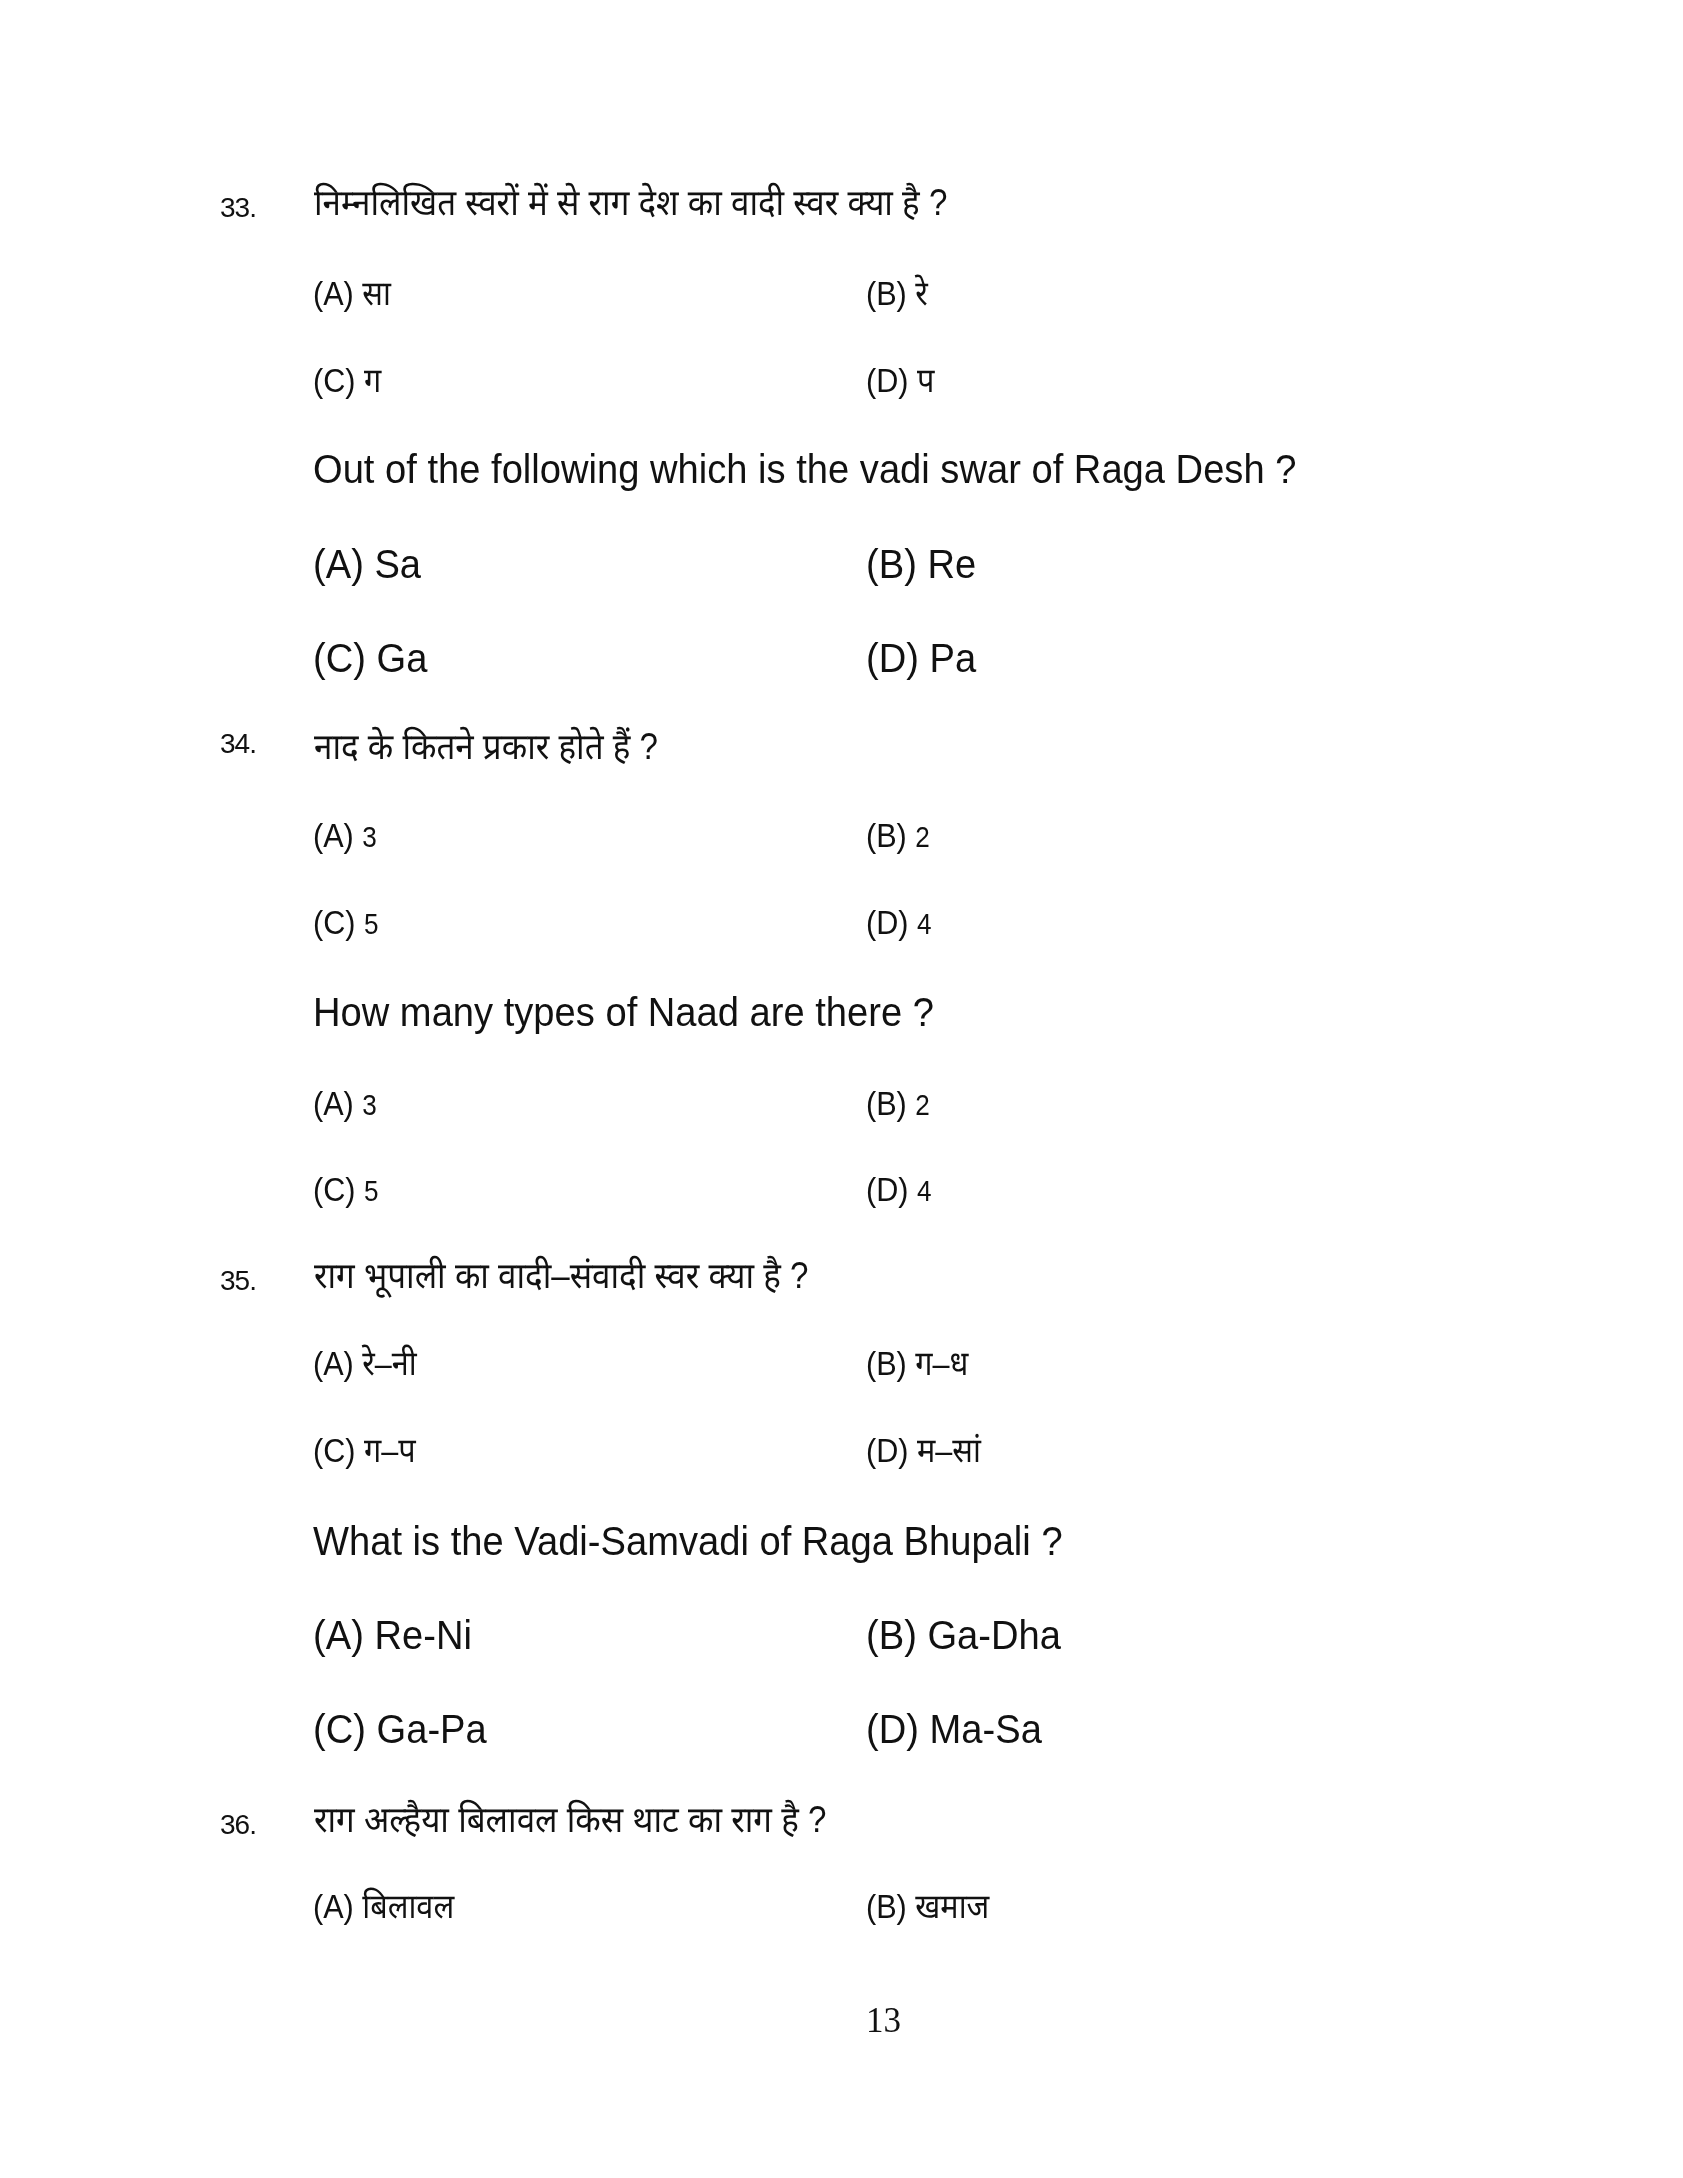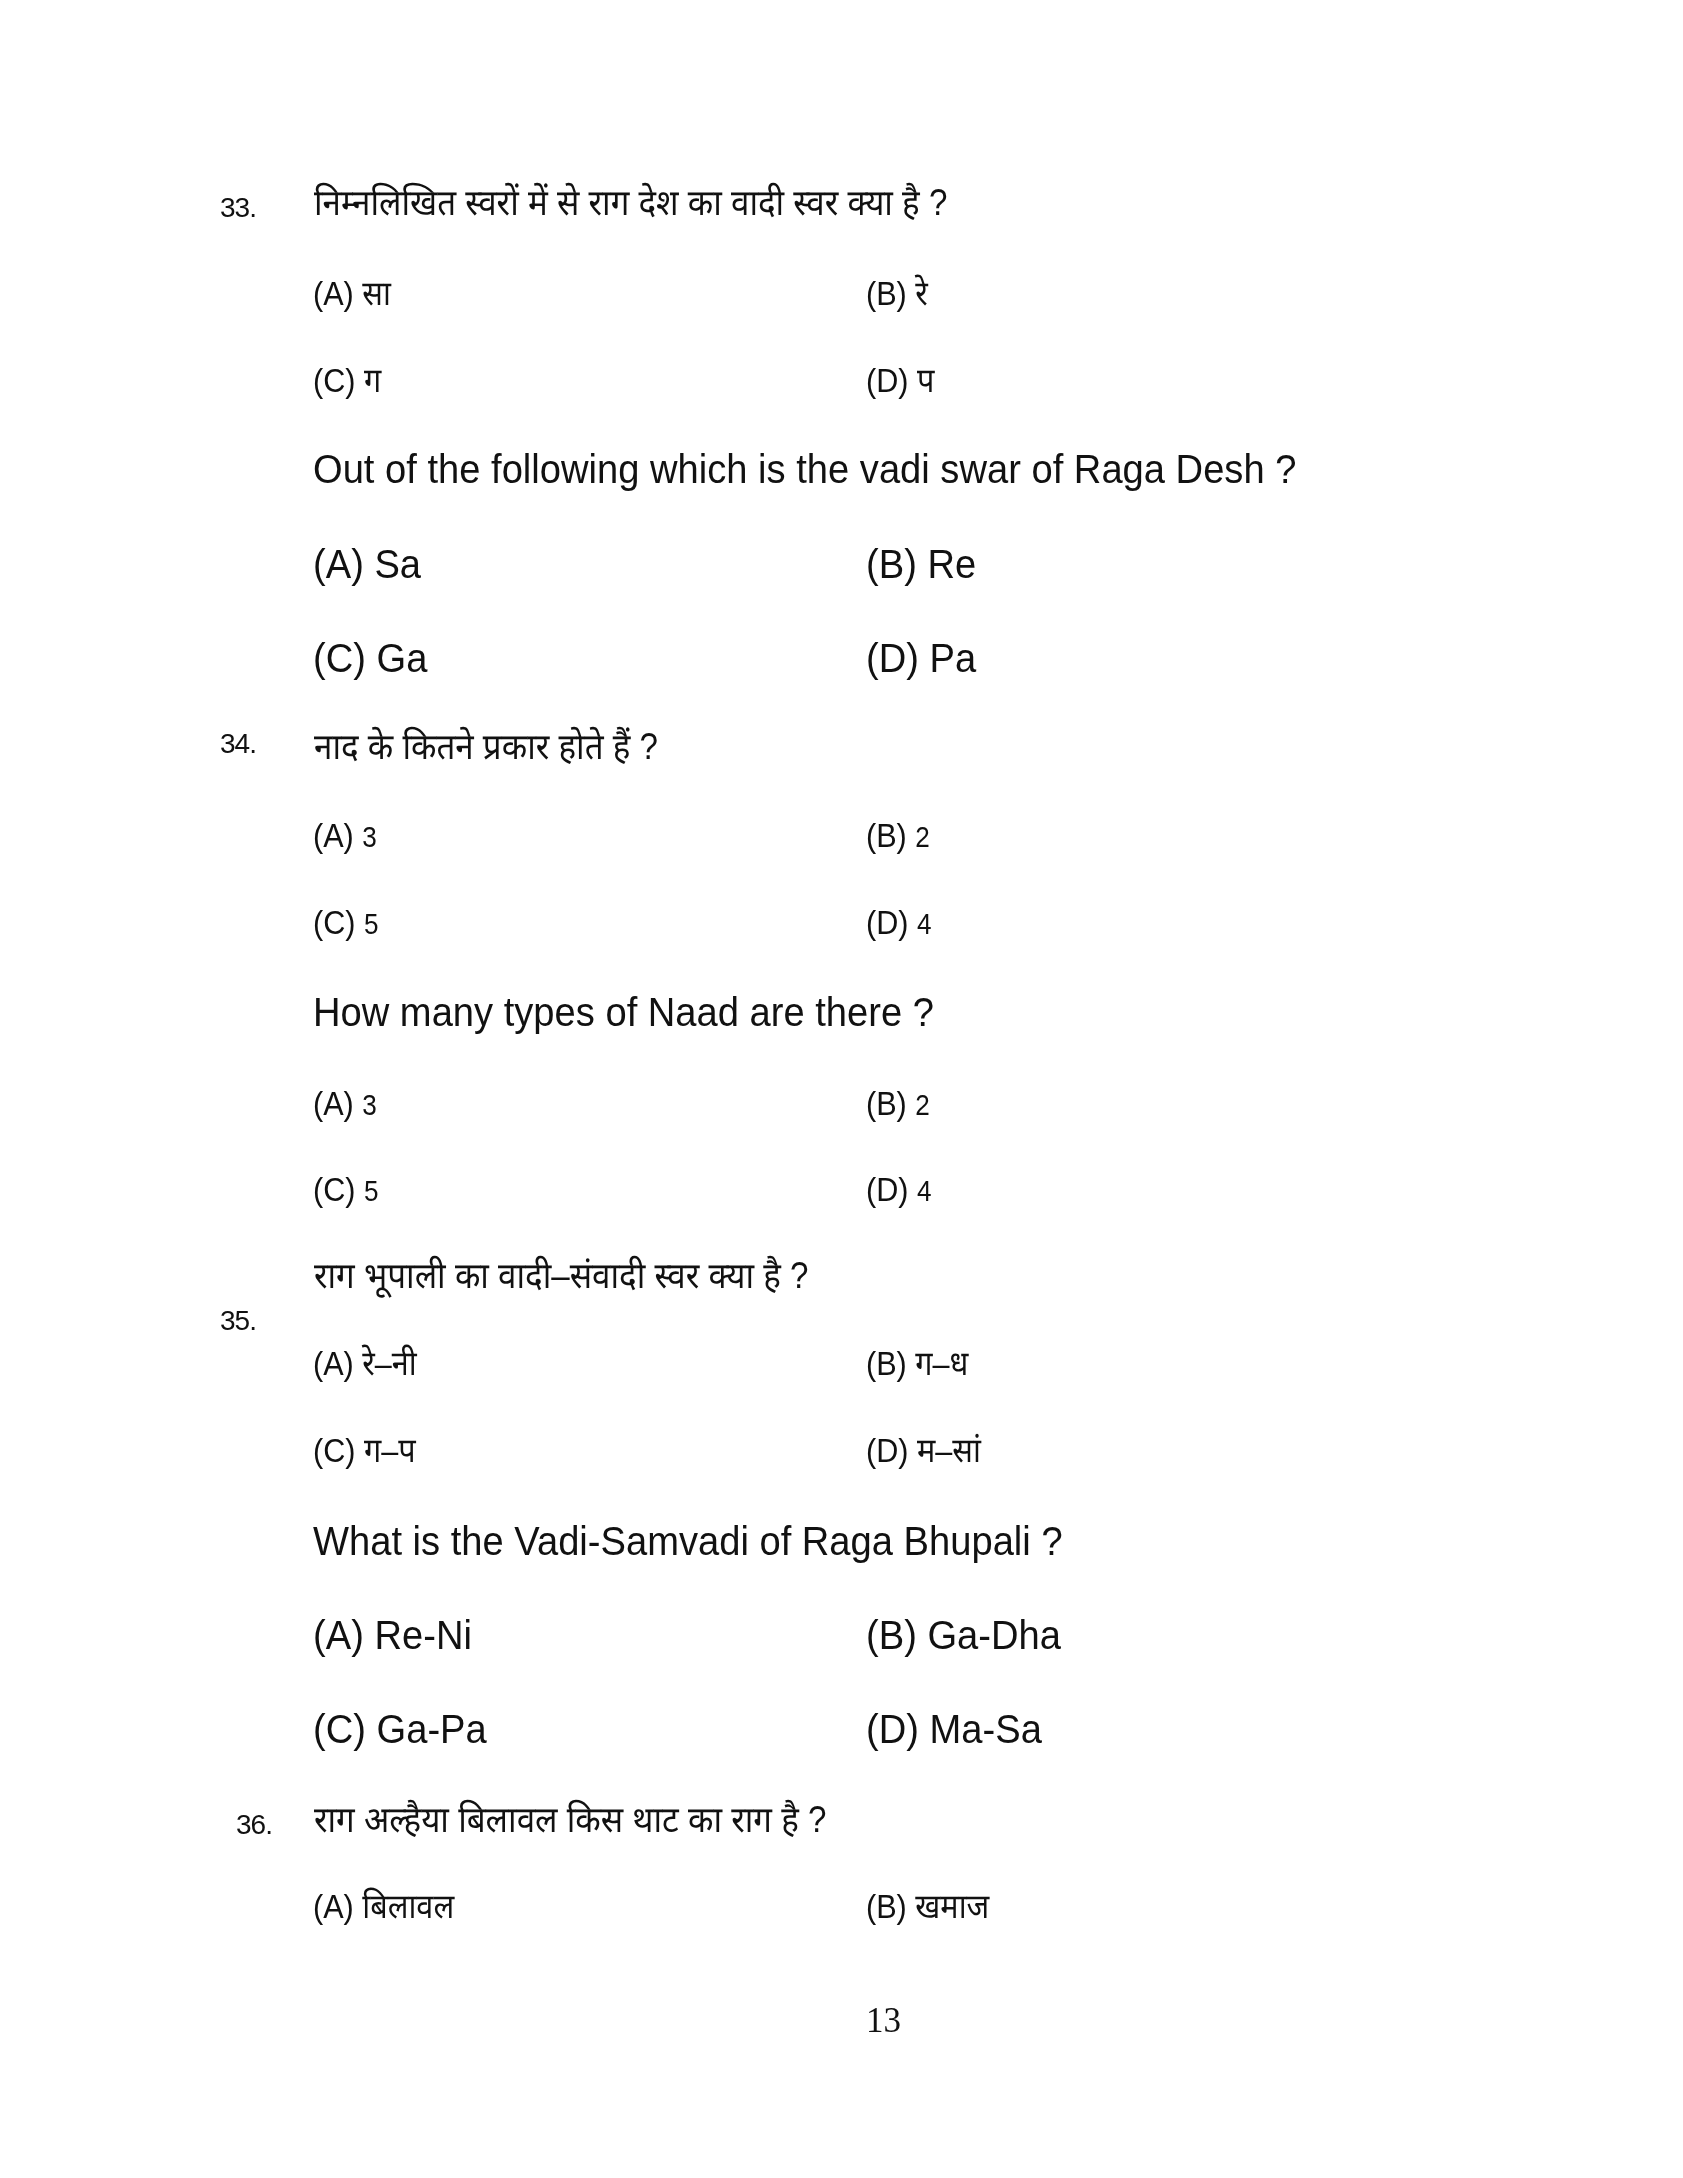--- a/index.html
+++ b/index.html
@@ -44,38 +44,38 @@
 
   <span class="abs en-q" style="left:313px;top:992px;">How many types of Naad are there ?</span>
 
   <span class="abs opt-small" style="left:313px;top:1086px;"><span>(A)</span> <span class="val">3</span></span>
   <span class="abs opt-small" style="left:866px;top:1086px;"><span>(B)</span> <span class="val">2</span></span>
   <span class="abs opt-small" style="left:313px;top:1172px;"><span>(C)</span> <span class="val">5</span></span>
   <span class="abs opt-small" style="left:866px;top:1172px;"><span>(D)</span> <span class="val">4</span></span>
 </div>
 
 <div>
-  <span class="abs qnum" style="left:220px;top:1267px;margin-top:40px;">35.</span>
+  <span class="abs qnum" style="left:220px;top:1267px;">35.</span>
   <span class="abs hi" style="left:314px;top:1258px;">राग भूपाली का वादी–संवादी स्वर क्या है ?</span>
 
   <span class="abs opt-small" style="left:313px;top:1346px;"><span>(A)</span> <span>रे–नी</span></span>
   <span class="abs opt-small" style="left:866px;top:1346px;"><span>(B)</span> <span>ग–ध</span></span>
   <span class="abs opt-small" style="left:313px;top:1433px;"><span>(C)</span> <span>ग–प</span></span>
   <span class="abs opt-small" style="left:866px;top:1433px;"><span>(D)</span> <span>म–सां</span></span>
 
   <span class="abs en-q" style="left:313px;top:1521px;">What is the Vadi-Samvadi of Raga Bhupali ?</span>
 
   <span class="abs en-opt" style="left:313px;top:1615px;"><span>(A)</span> <span>Re-Ni</span></span>
   <span class="abs en-opt" style="left:866px;top:1615px;"><span>(B)</span> <span>Ga-Dha</span></span>
   <span class="abs en-opt" style="left:313px;top:1709px;"><span>(C)</span> <span>Ga-Pa</span></span>
   <span class="abs en-opt" style="left:866px;top:1709px;"><span>(D)</span> <span>Ma-Sa</span></span>
 </div>
 
 <div>
-  <span class="abs qnum" style="left:220px;top:1811px;margin-left:16px;">36.</span>
+  <span class="abs qnum" style="left:220px;top:1811px;">36.</span>
   <span class="abs hi" style="left:314px;top:1802px;">राग अल्हैया बिलावल किस थाट का राग है ?</span>
 
   <span class="abs opt-small" style="left:313px;top:1889px;"><span>(A)</span> <span>बिलावल</span></span>
   <span class="abs opt-small" style="left:866px;top:1889px;"><span>(B)</span> <span>खमाज</span></span>
 </div>
 
 <span class="abs pagenum" style="left:866px;top:2003px;">13</span>
 
 
 </body></html>

